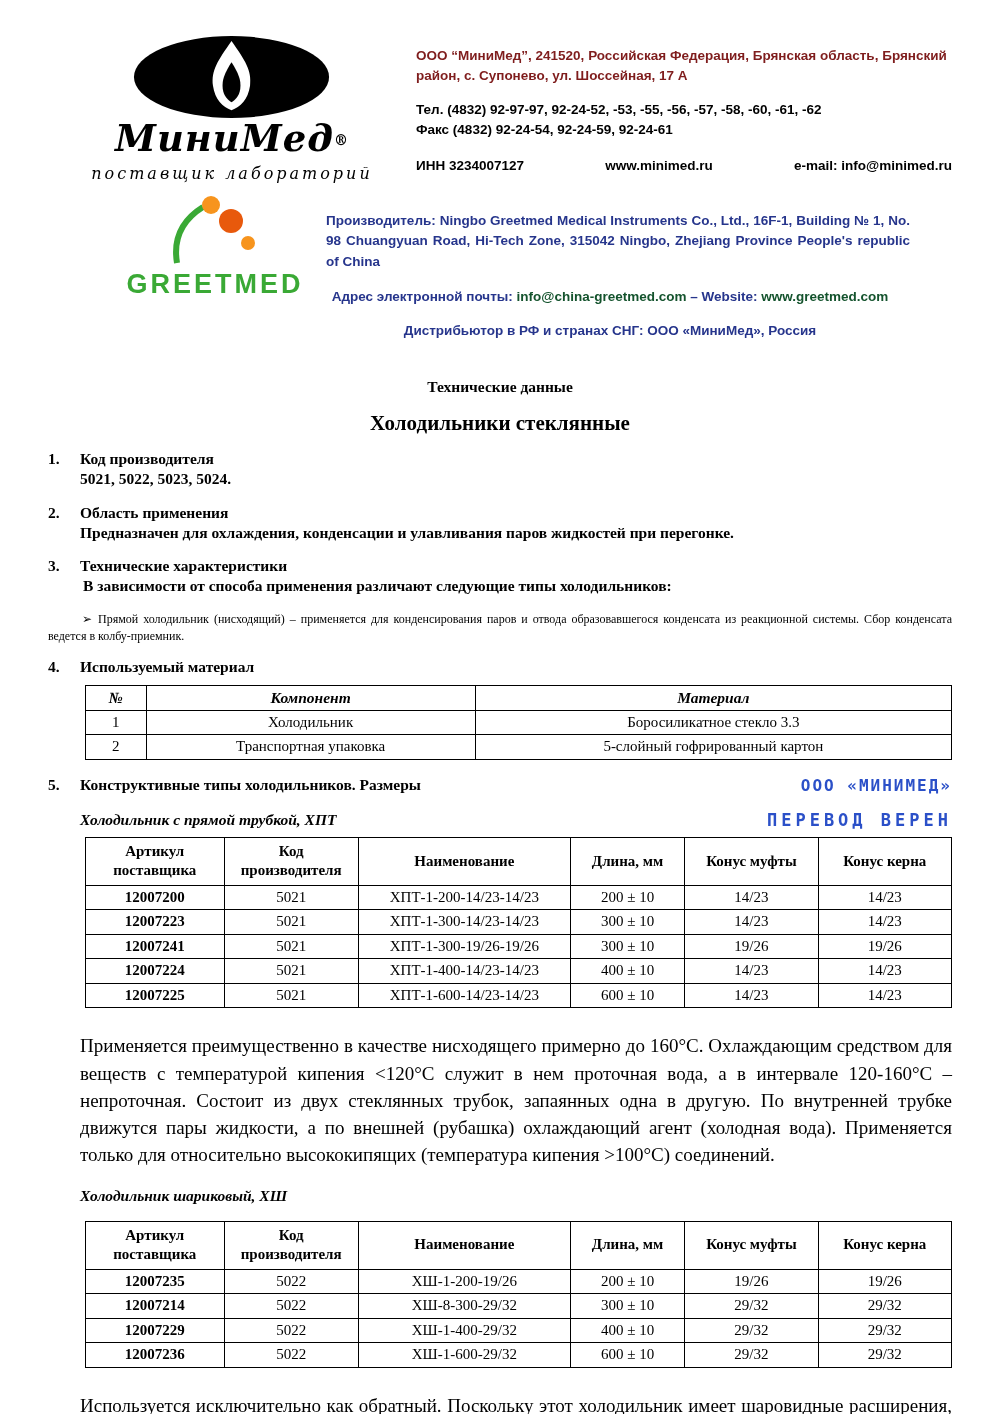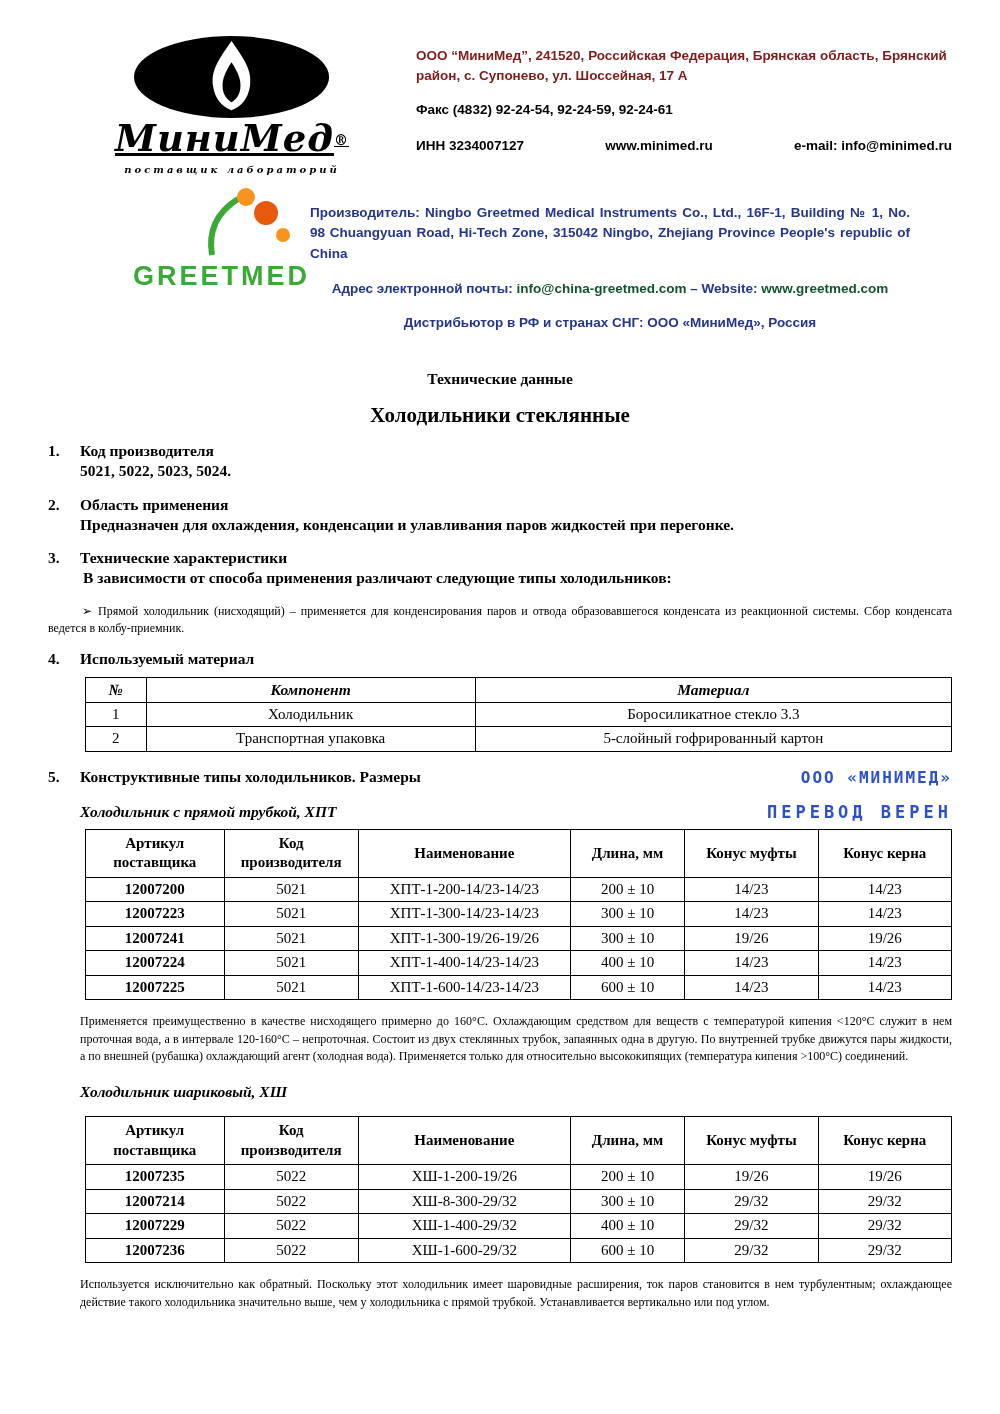--- a/index.html
+++ b/index.html
@@ -2,34 +2,34 @@
 <html><head>
 <meta charset="utf-8">
 <style>
   html,body{margin:0;padding:0;}
   body{width:1000px;background:#fff;color:#000;font-family:"Liberation Serif",serif;}
   .page{width:1000px;min-height:1414px;padding:26px 48px 30px;box-sizing:border-box;background:#fff;}
 
   
   .hdr{display:flex;}
   .hdr-logo{width:368px;display:flex;flex-direction:column;align-items:center;padding-top:8px;}
-  .mm-name{font-family:"DejaVu Serif",serif;font-weight:bold;font-style:italic;font-size:37px;line-height:1;margin-top:5px;letter-spacing:1px;text-decoration:underline;}
+  .mm-name{font-family:"DejaVu Serif",serif;font-weight:bold;font-style:italic;font-size:37px;line-height:1;margin-top:5px;letter-spacing:1px;}
   .mm-reg{font-size:14px;vertical-align:super;}
-  .mm-sub{font-family:"DejaVu Serif",serif;font-weight:bold;font-style:italic;font-size:10px;letter-spacing:3px;margin-top:7px;white-space:nowrap;}
+  .mm-sub{font-family:"DejaVu Serif",serif;font-weight:normal;font-style:italic;font-size:16px;letter-spacing:3px;margin-top:7px;white-space:nowrap;}
   .hdr-right{flex:1;font-family:"Liberation Sans",sans-serif;font-weight:bold;font-size:13.5px;line-height:1.5;padding-top:6px;}
   .addr{color:#7f1d1d;}
   .phones{margin-top:13px;color:#000;}
   .inn-row{display:flex;justify-content:space-between;margin-top:16px;}
 
   
   .greet{display:flex;margin-top:10px;}
-  .greet-logo{width:262px;display:flex;flex-direction:column;align-items:flex-end;padding-left:72px;box-sizing:border-box;}
+  .greet-logo{width:262px;display:flex;flex-direction:column;align-items:center;padding-left:72px;box-sizing:border-box;}
   .greet-name{color:#3AA935;font-family:"Liberation Sans",sans-serif;font-weight:bold;font-size:27px;letter-spacing:3px;margin-top:2px;}
   .greet-right{flex:1;font-family:"Liberation Sans",sans-serif;font-weight:bold;font-size:13.5px;color:#26358C;line-height:1.55;padding-right:42px;padding-top:4px;}
-  .producer{text-align:justify;}
+  .producer{text-align:justify;margin-left:16px;}
   .greet-mail{text-align:center;margin-top:5px;}
   .link{color:#14532d;cursor:pointer;}
   .distrib{text-align:center;margin-top:12px;}
 
   
   .doc-sub{text-align:center;font-weight:bold;font-size:15.5px;margin-top:22px;}
   .doc-title{text-align:center;font-weight:bold;font-size:21px;margin-top:11px;}
   .sec{display:flex;font-weight:bold;font-size:15.5px;margin-top:13px;}
   .sec-num{width:32px;flex:none;}
   .sec-body{margin-left:32px;font-size:15.5px;margin-top:2px;font-weight:bold;}
@@ -45,40 +45,41 @@
   .cond-table th{padding:4px 4px;font-size:15px;}
   .cond-table td:first-child{font-weight:bold;}
 
   .sec5row{display:flex;justify-content:space-between;align-items:center;margin-top:16px;}
   .stamp{color:#2B50C8;font-family:"DejaVu Sans Mono",monospace;font-weight:bold;white-space:nowrap;}
   .stamp1{font-size:16px;letter-spacing:2px;}
   .stamp2{font-size:17px;letter-spacing:4px;}
   .subrow{display:flex;justify-content:space-between;align-items:center;margin-top:15px;margin-left:32px;}
   .subtitle{font-weight:bold;font-style:italic;font-size:15.5px;}
   .subtitle-solo{font-weight:bold;font-style:italic;font-size:15.5px;margin-left:32px;margin-top:18px;}
-  .para{margin-left:32px;text-align:justify;font-size:12px;line-height:1.43;margin-top:13px;}
+  .para{margin-left:32px;text-align:justify;font-size:19px;line-height:1.43;margin-top:24px;}
 </style>
 </head>
 <body>
 
 <div class="page">
 
   <header class="hdr">
     <div class="hdr-logo">
       <svg width="200" height="86" viewBox="0 0 205 88">
         <ellipse cx="102" cy="44" rx="100" ry="42" fill="#000"></ellipse>
         <path d="M102 7 C 116 27 123 37 121 53 C 119 67 111 75 102 78 C 93 75 85 67 83 53 C 81 37 88 27 102 7 Z" fill="#fff"></path>
         <path d="M102 29 C 109 40 112 47 111 56 C 110 64 105 68 102 70 C 99 68 94 64 93 56 C 92 47 95 40 102 29 Z" fill="#000"></path>
       </svg>
       <div><span class="mm-name">МиниМед</span><span class="mm-name mm-reg">®</span></div>
       <div class="mm-sub">поставщик лабораторий</div>
     </div>
     <div class="hdr-right">
       <p class="addr">ООО “МиниМед”, 241520, Российская Федерация, Брянская область, Брянский район, с. Супонево, ул. Шоссейная, 17 А</p>
       <div class="phones">
+        <div>Тел. (4832) 92-97-97, 92-24-52, -53, -55, -56, -57, -58, -60, -61, -62</div>
         <div>Факс (4832) 92-24-54, 92-24-59, 92-24-61</div>
       </div>
       <div class="inn-row">
         <span>ИНН 3234007127</span>
         <span>www.minimed.ru</span>
         <span>e-mail: info@minimed.ru</span>
       </div>
     </div>
   </header>
 

